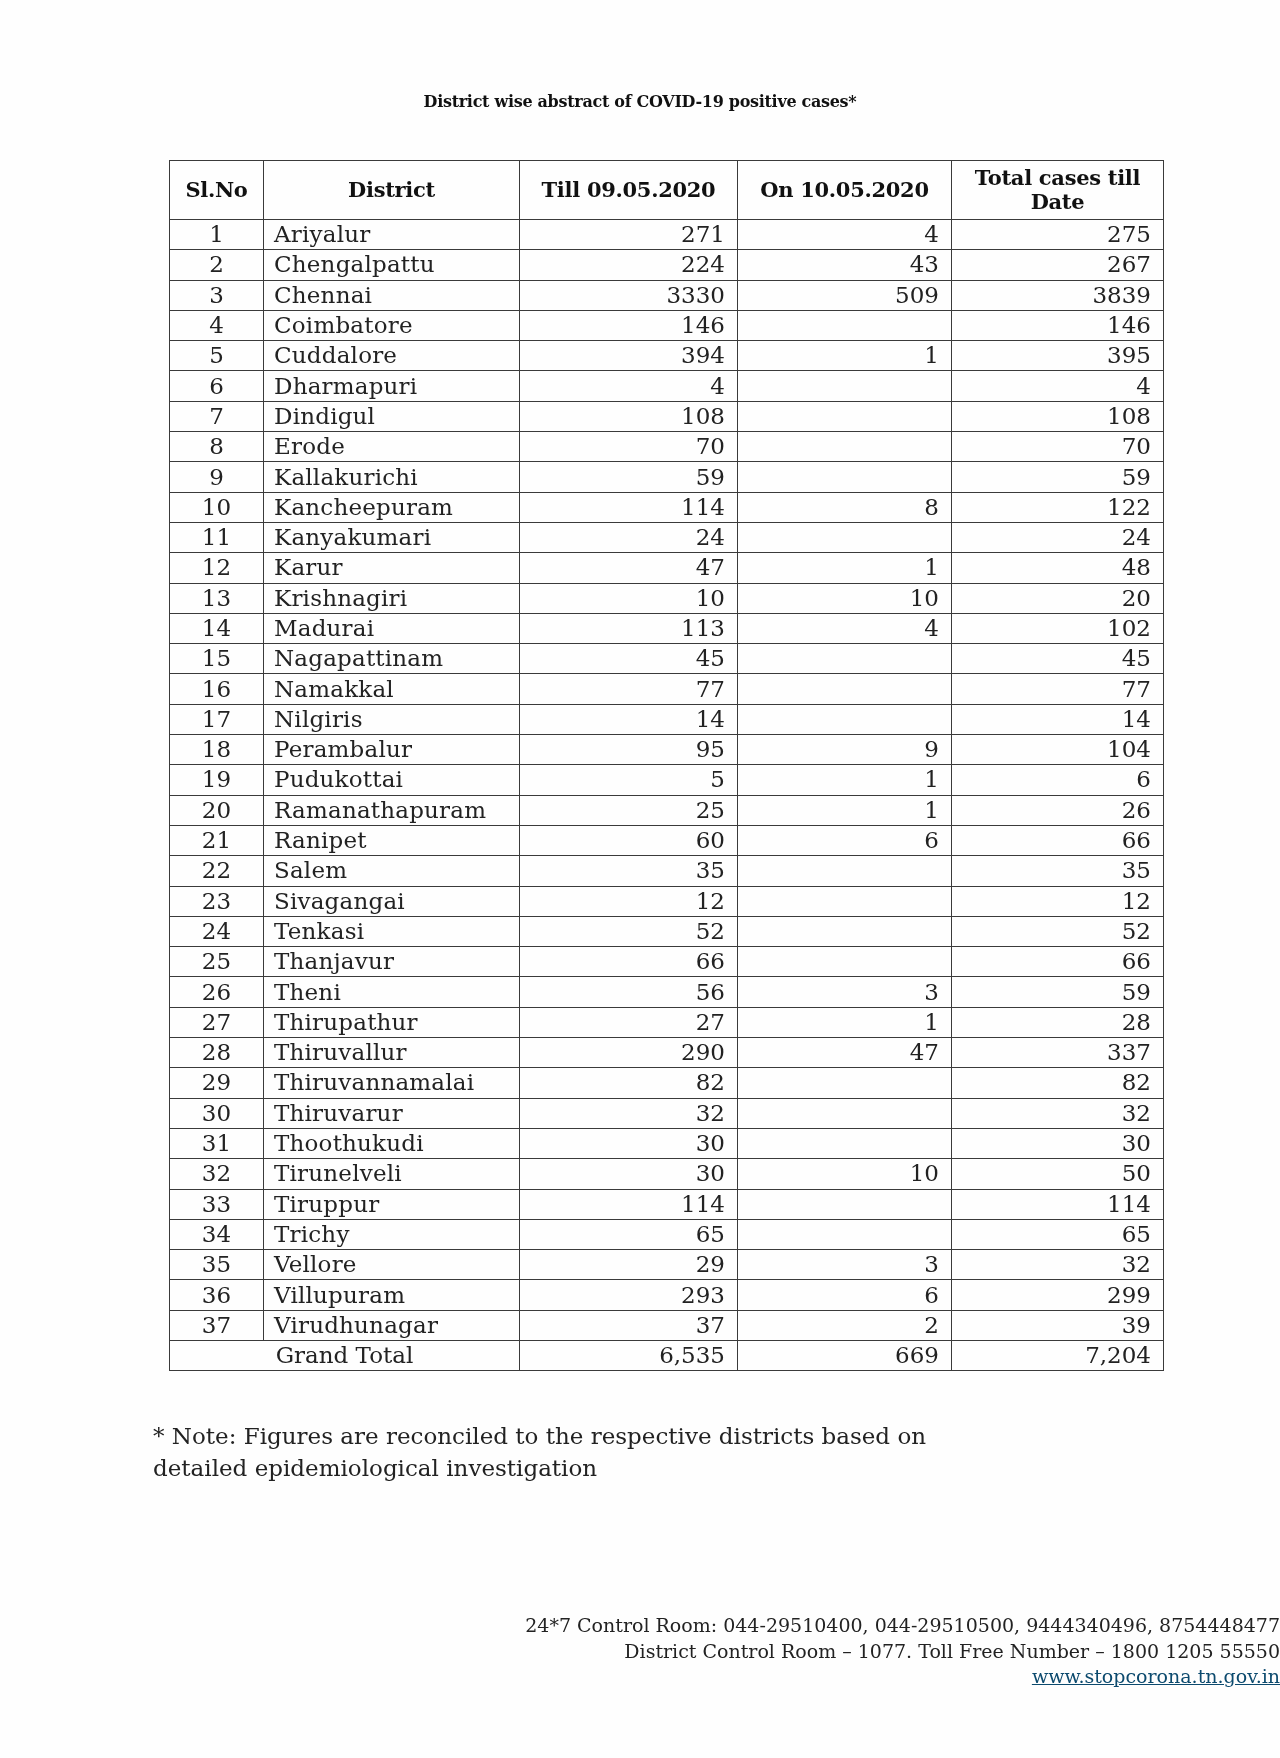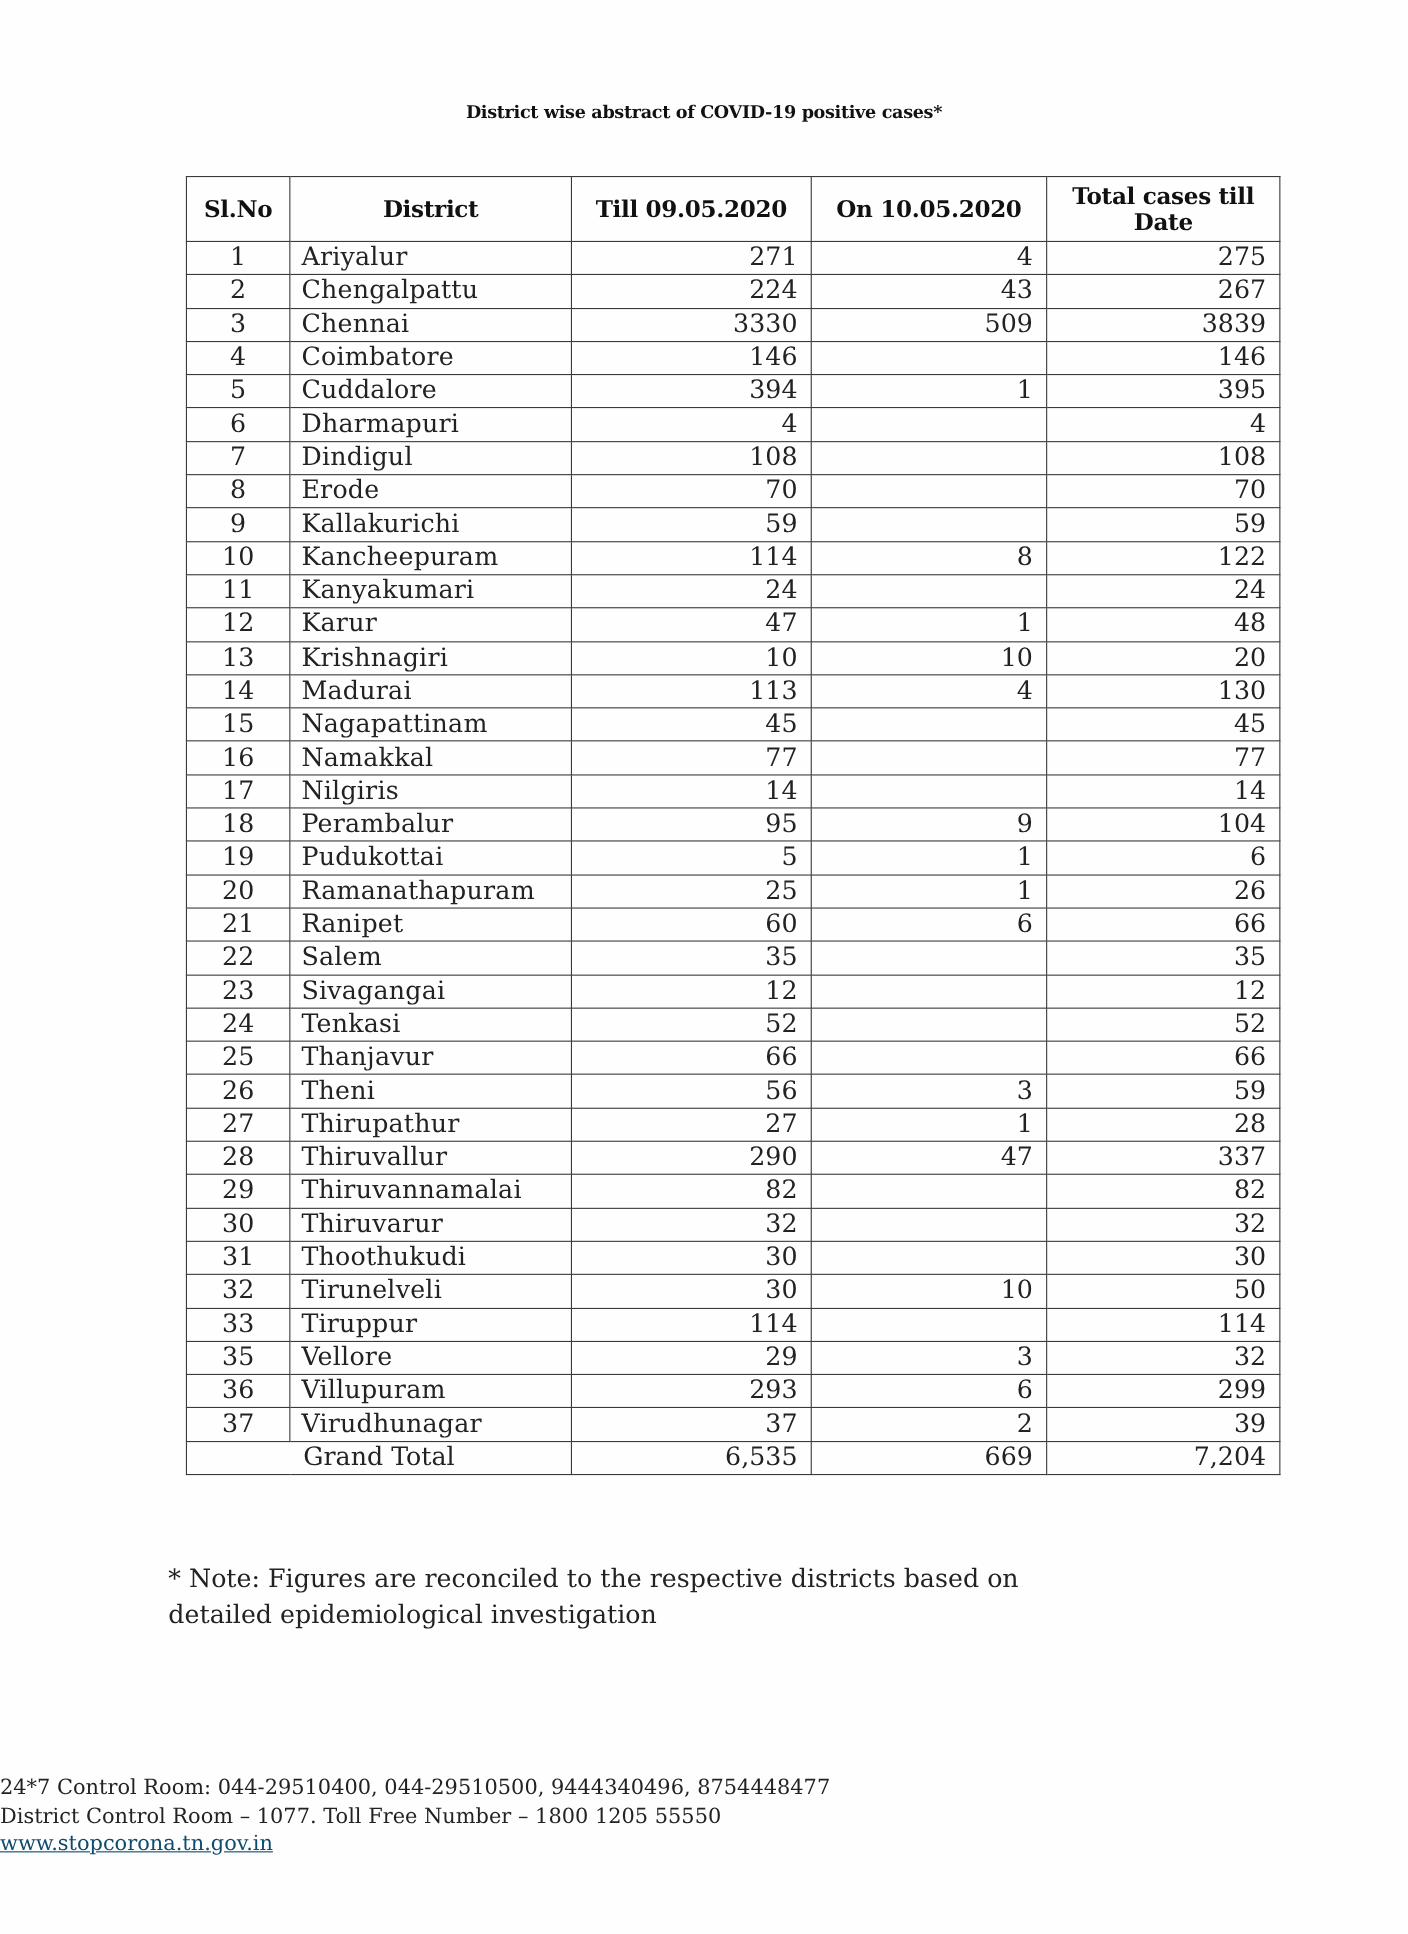--- a/index.html
+++ b/index.html
@@ -55,21 +55,21 @@
     font-size: 22px;
     height: 29px;
   }
   tr.grand td.gt-label { text-align: center; }
   .note {
     position: absolute; left: 153px; top: 1420px; width: 960px;
     font-size: 23px; line-height: 32px; color: #222;
   }
   .footer {
     position: absolute; left: 0; width: 1280px; top: 1613px;
-    text-align: left;
+    text-align: right;
     font-size: 19px; line-height: 25.5px; color: #222;
   }
   .footer a {
     color: #0c4a6e;
     text-decoration: underline;
   }
 </style>
 </head>
 <body>
 
@@ -182,21 +182,21 @@
         <td class="c-dist">Krishnagiri</td>
         <td class="c-num">10</td>
         <td class="c-num">10</td>
         <td class="c-num">20</td>
       </tr>
       <tr>
         <td class="c-sl">14</td>
         <td class="c-dist">Madurai</td>
         <td class="c-num">113</td>
         <td class="c-num">4</td>
-        <td class="c-num">130</td>
+        <td class="c-num">102</td>
       </tr>
       <tr>
         <td class="c-sl">15</td>
         <td class="c-dist">Nagapattinam</td>
         <td class="c-num">45</td>
         <td class="c-num"></td>
         <td class="c-num">45</td>
       </tr>
       <tr>
         <td class="c-sl">16</td>
@@ -316,20 +316,27 @@
         <td class="c-num">30</td>
         <td class="c-num">10</td>
         <td class="c-num">50</td>
       </tr>
       <tr>
         <td class="c-sl">33</td>
         <td class="c-dist">Tiruppur</td>
         <td class="c-num">114</td>
         <td class="c-num"></td>
         <td class="c-num">114</td>
+      </tr>
+      <tr>
+        <td class="c-sl">34</td>
+        <td class="c-dist">Trichy</td>
+        <td class="c-num">65</td>
+        <td class="c-num"></td>
+        <td class="c-num">65</td>
       </tr>
       <tr>
         <td class="c-sl">35</td>
         <td class="c-dist">Vellore</td>
         <td class="c-num">29</td>
         <td class="c-num">3</td>
         <td class="c-num">32</td>
       </tr>
       <tr>
         <td class="c-sl">36</td>

